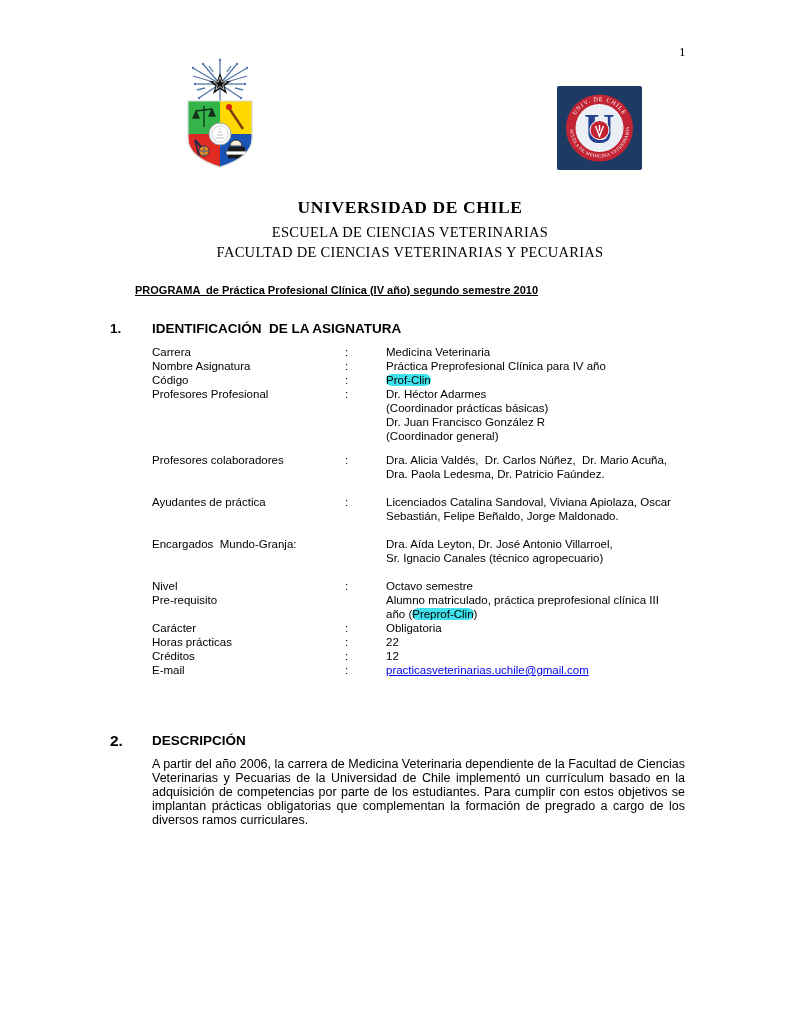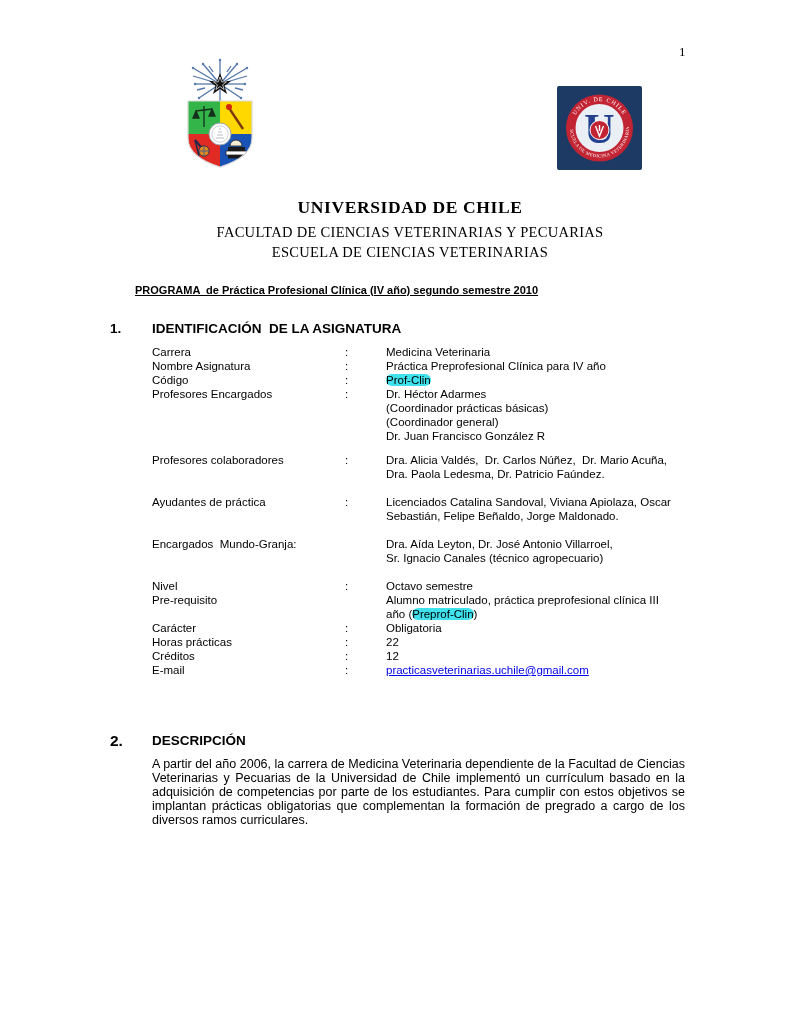--- a/index.html
+++ b/index.html
@@ -151,22 +151,22 @@
         <textPath href="#arcBottom" startOffset="50%" text-anchor="middle">ESCUELA DE MEDICINA VETERINARIA</textPath>
       </text>
       <text x="42.5" y="57" font-family="Liberation Serif, serif" font-weight="bold" font-size="42" fill="#23418f" text-anchor="middle">U</text>
       <circle cx="42.5" cy="44" r="9.5" fill="#c22433" stroke="#ffffff" stroke-width="1"></circle>
       <path d="M38.5,40 L42.5,50 L46.5,40 M42.5,39 v6" stroke="#ffffff" stroke-width="1.4" fill="none"></path>
     </svg>
   </div>
 
   <div class="header">
     <div class="h1">UNIVERSIDAD DE CHILE</div>
+    <div class="h2">ESCUELA DE CIENCIAS VETERINARIAS</div>
     <div class="h2">FACULTAD DE CIENCIAS VETERINARIAS Y PECUARIAS</div>
-    <div class="h2">ESCUELA DE CIENCIAS VETERINARIAS</div>
   </div>
 
   <div class="program-title">PROGRAMA  de Práctica Profesional Clínica (IV año) segundo semestre 2010</div>
 
   <div class="sec sec1">
     <div class="sec-num">1.</div>
     <div class="sec-body">
       <div class="sec-heading">IDENTIFICACIÓN  DE LA ASIGNATURA</div>
 
       <div class="row">
@@ -187,27 +187,27 @@
 
       <div class="row">
         <div class="lbl">Código</div>
         <div class="sep">:</div>
         <div class="val">
             <div class="vline"><span class="hl">Prof-Clin</span></div>
           </div>
       </div>
 
       <div class="row">
-        <div class="lbl">Profesores Encargados</div>
+        <div class="lbl">Profesores Profesional</div>
         <div class="sep">:</div>
         <div class="val">
           <div class="vline">Dr. Héctor Adarmes</div>
           <div class="vline">(Coordinador prácticas básicas)</div>
+          <div class="vline">Dr. Juan Francisco González R</div>
           <div class="vline">(Coordinador general)</div>
-          <div class="vline">Dr. Juan Francisco González R</div>
         </div>
       </div>
 
       <div class="gap-sm"></div>
 
       <div class="row">
         <div class="lbl">Profesores colaboradores</div>
         <div class="sep">:</div>
         <div class="val">
           <div class="vline">Dra. Alicia Valdés,  Dr. Carlos Núñez,  Dr. Mario Acuña,</div>

